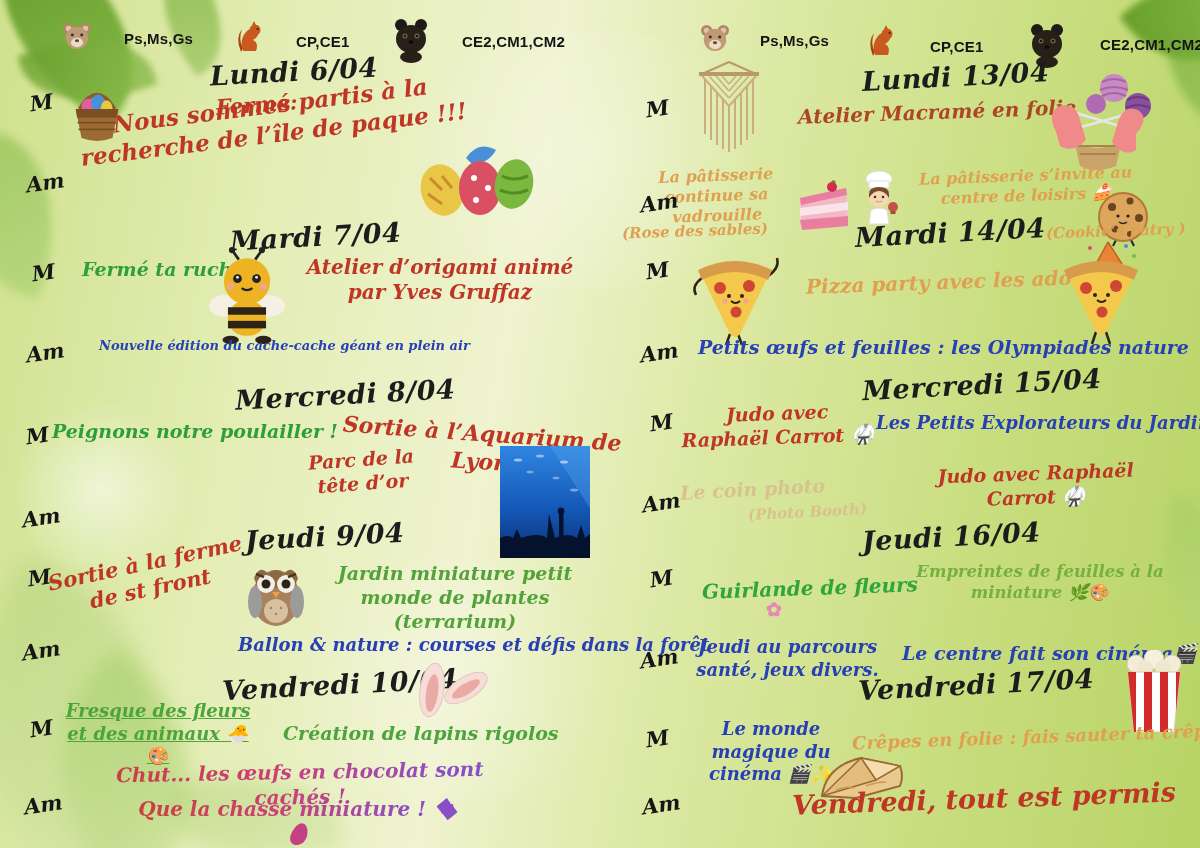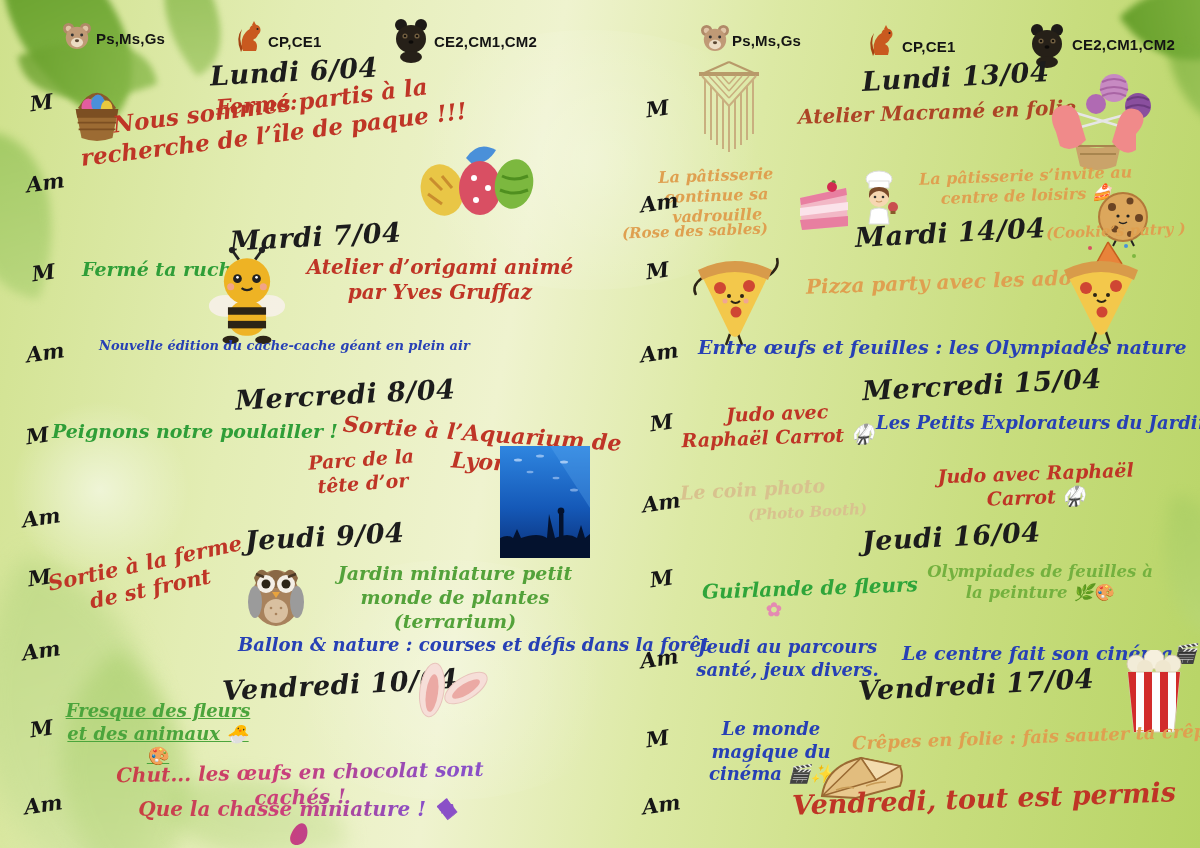--- a/index.html
+++ b/index.html
@@ -6,21 +6,21 @@
   #canvas{position:relative;width:1200px;height:848px;overflow:hidden;
     background:linear-gradient(100deg,#cfe18c 0%,#e3edb4 22%,#eff3cf 42%,#dce9a4 58%,#c8dd7e 80%,#b7d465 100%);
     font-family:"DejaVu Serif", serif;}
   .bloom{position:absolute;border-radius:50%;pointer-events:none;}
   .leaf{position:absolute;border-radius:4% 85% 4% 85%;pointer-events:none;}
   .t{position:absolute;font-style:italic;font-weight:700;line-height:1.25;white-space:nowrap;}
   .wrap{white-space:normal;}
   .ctr{text-align:center;}
   .ttl{font-size:27px;color:#1c1c1c;letter-spacing:.5px;transform:rotate(-3deg);}
   .lbl{font-size:21px;color:#161616;transform:rotate(-8deg);}
-  .grp{position:absolute;font-family:"Liberation Sans",sans-serif;font-style:normal;font-weight:bold;font-size:15px;color:#141414;letter-spacing:.2px;}
+  .grp{position:absolute;font-family:"Liberation Sans",sans-serif;font-style:normal;font-weight:bold;font-size:15px;color:#141414;letter-spacing:.2px;margin-left:28px;}
   .g{color:#2f9e38;}  .g2{color:#74b13f;}
   .bl{color:#2740b5;} .rd{color:#bf3526;}
   .or{color:#dfa050;} .tan{color:#d8c28e;}
   .br{color:#ad4526;}
   .grad{background:linear-gradient(90deg,#c8403c 0%,#cc3f7a 45%,#8a4fc7 85%);
         -webkit-background-clip:text;background-clip:text;color:transparent;-webkit-text-fill-color:transparent;}
   .ill{position:absolute;}
   svg{display:block;}
 </style>
 </head>
@@ -199,20 +199,21 @@
   <div class="ill" style="left:408px;top:660px;">
     <svg width="85" height="64" viewBox="0 0 85 64">
         <ellipse cx="24" cy="30" rx="12" ry="27" fill="#f6ded8" stroke="#e8c3bb" transform="rotate(8 24 30)"></ellipse>
         <ellipse cx="24" cy="33" rx="6" ry="19" fill="#eba9a4" transform="rotate(8 24 33)"></ellipse>
         <ellipse cx="58" cy="28" rx="11" ry="24" fill="#f6ded8" stroke="#e8c3bb" transform="rotate(58 58 28)"></ellipse>
         <ellipse cx="58" cy="29" rx="5.5" ry="16" fill="#eba9a4" transform="rotate(58 58 29)"></ellipse>
       </svg>
   </div>
   <div class="t lbl" style="left:30px;top:716px;">M</div>
   <div class="t g wrap ctr" style="left:58px;top:700px;width:200px;font-size:18px;color:#4ba53c;text-decoration:underline;">Fresque des fleurs et des animaux 🐣🎨</div>
+  <div class="t g" style="left:283px;top:722px;font-size:19px;color:#4ba53c;">Création de lapins rigolos</div>
   <div class="t grad wrap ctr" style="left:90px;top:760px;width:420px;font-size:20px;transform:rotate(-1deg);">Chut... les œufs en chocolat sont cachés !</div>
   <div class="t lbl" style="left:24px;top:792px;">Am</div>
   <div class="t grad wrap ctr" style="left:128px;top:797px;width:340px;font-size:20px;">Que la chasse miniature ! 🍫🥚</div>
 
   <div class="ill" style="left:700px;top:24px;">
     <svg width="30" height="28" viewBox="0 0 32 30">
         <circle cx="7" cy="7" r="6" fill="#b08968"></circle>
         <circle cx="25" cy="7" r="6" fill="#b08968"></circle>
         <circle cx="7" cy="7" r="3" fill="#e0c5a6"></circle>
         <circle cx="25" cy="7" r="3" fill="#e0c5a6"></circle>
@@ -365,36 +366,36 @@
         <path d="M8 30 Q45 12 82 30 L78 40 Q45 24 12 40 Z" fill="#d89b4a"></path>
         <circle cx="30" cy="48" r="6" fill="#cf4633"></circle>
         <circle cx="60" cy="46" r="6" fill="#cf4633"></circle>
         <circle cx="46" cy="72" r="5.5" fill="#cf4633"></circle>
         <circle cx="39" cy="55" r="2" fill="#2c2416"></circle>
         <circle cx="52" cy="55" r="2" fill="#2c2416"></circle>
         <path d="M41 60 Q45.5 64 50 60" stroke="#2c2416" stroke-width="2" fill="none"></path>
       </svg>
   </div>
   <div class="t lbl" style="left:640px;top:340px;">Am</div>
-  <div class="t bl" style="left:698px;top:336px;font-size:19px;">Entre œufs et feuilles : les Olympiades nature</div>
+  <div class="t bl" style="left:698px;top:336px;font-size:19px;">Petits œufs et feuilles : les Olympiades nature</div>
 
   <div class="t ttl" style="left:862px;top:368px;">Mercredi 15/04</div>
   <div class="t lbl" style="left:650px;top:410px;">M</div>
   <div class="t rd wrap ctr" style="left:680px;top:402px;width:195px;font-size:19px;transform:rotate(-2deg);">Judo avec Raphaël Carrot 🥋</div>
   <div class="t bl" style="left:876px;top:412px;font-size:18px;">Les Petits Explorateurs du Jardin</div>
   <div class="t lbl" style="left:642px;top:490px;">Am</div>
   <div class="t tan" style="left:680px;top:478px;font-size:19px;transform:rotate(-3deg);">Le coin photo</div>
   <div class="t tan" style="left:748px;top:503px;font-size:15px;transform:rotate(-3deg);">(Photo Booth)</div>
   <div class="t rd wrap ctr" style="left:936px;top:462px;width:200px;font-size:19px;transform:rotate(-2deg);">Judo avec Raphaël Carrot 🥋</div>
 
   <div class="t ttl" style="left:862px;top:520px;">Jeudi 16/04</div>
   <div class="t lbl" style="left:650px;top:566px;">M</div>
   <div class="t g" style="left:702px;top:576px;font-size:20px;color:#2fa53a;transform:rotate(-2deg);">Guirlande de fleurs</div>
   <div class="t" style="left:766px;top:598px;font-size:19px;color:#e48ab2;font-style:normal;">✿</div>
-  <div class="t g2 wrap ctr" style="left:916px;top:562px;width:248px;font-size:16.5px;">Olympiades de feuilles à la peinture 🌿🎨</div>
+  <div class="t g2 wrap ctr" style="left:916px;top:562px;width:248px;font-size:16.5px;">Empreintes de feuilles à la miniature 🌿🎨</div>
   <div class="t lbl" style="left:640px;top:646px;">Am</div>
   <div class="t bl wrap ctr" style="left:680px;top:636px;width:215px;font-size:18px;">Jeudi au parcours santé, jeux divers.</div>
   <div class="t bl" style="left:902px;top:642px;font-size:19px;">Le centre fait son cinéma🎬</div>
   <div class="ill" style="left:1120px;top:650px;">
     <svg width="68" height="84" viewBox="0 0 68 84">
         <circle cx="16" cy="14" r="9" fill="#f2ecd8" stroke="#d8cdb0"></circle>
         <circle cx="34" cy="9" r="10" fill="#f6f0de" stroke="#d8cdb0"></circle>
         <circle cx="52" cy="14" r="9" fill="#f2ecd8" stroke="#d8cdb0"></circle>
         <circle cx="25" cy="18" r="8" fill="#efe7cf"></circle>
         <circle cx="43" cy="18" r="8" fill="#efe7cf"></circle>

